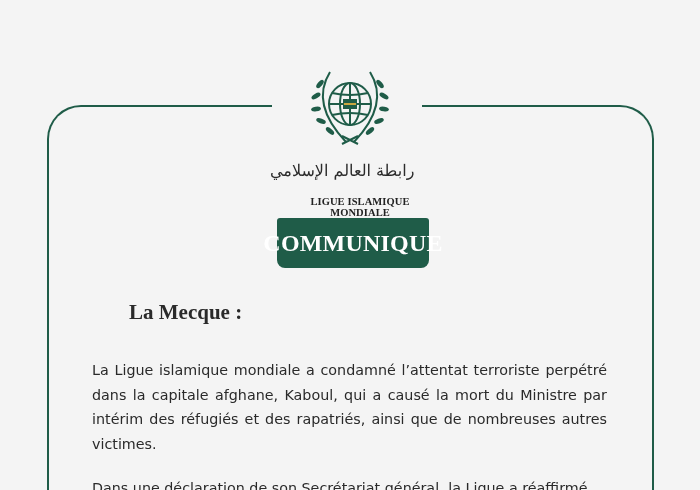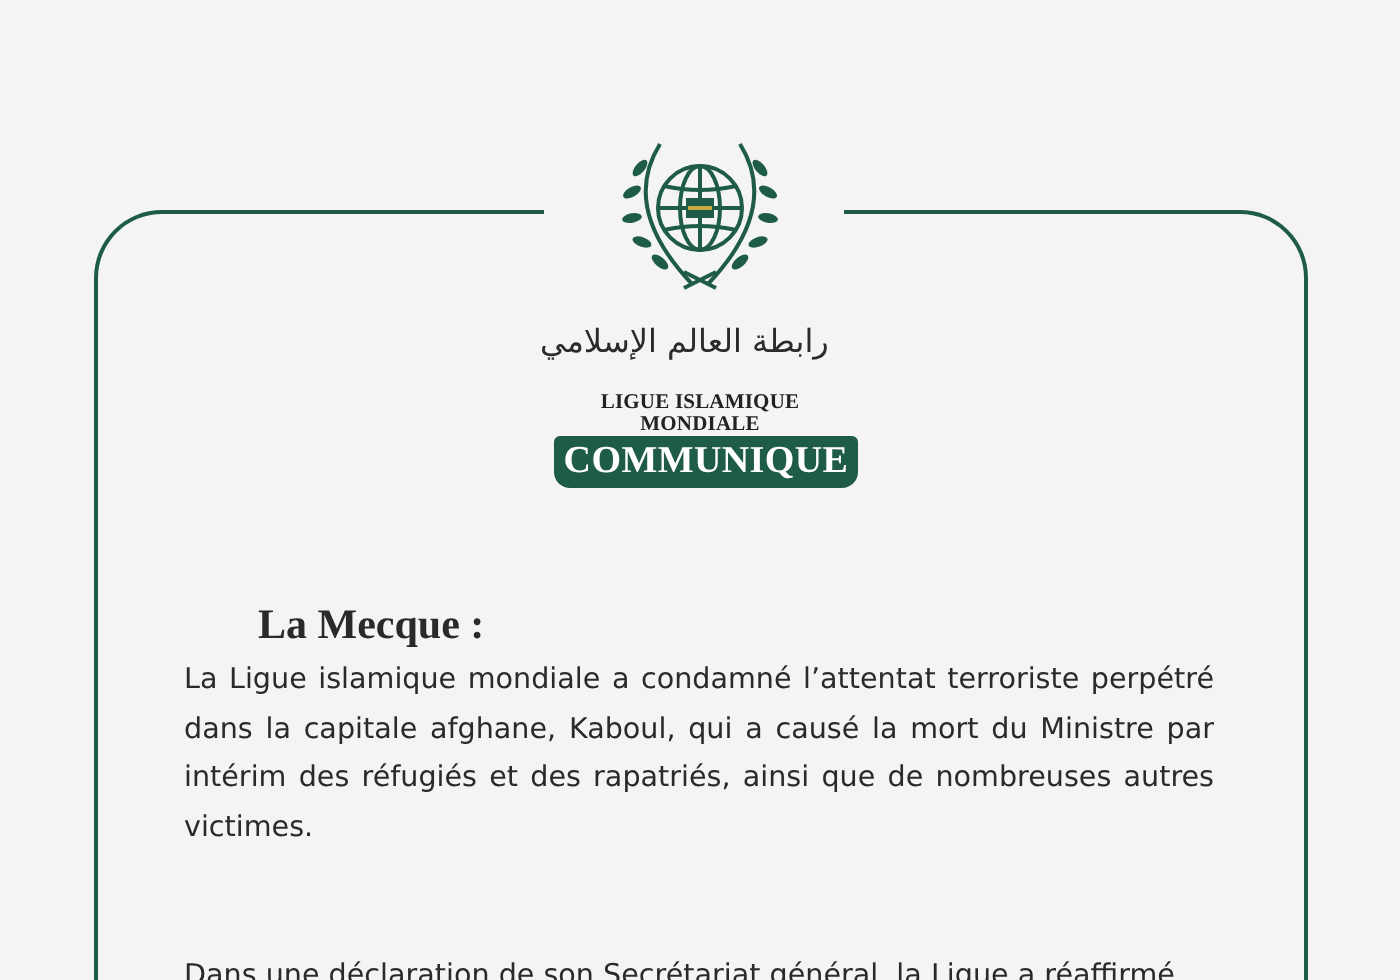--- a/index.html
+++ b/index.html
@@ -20,41 +20,41 @@
       position:absolute; left:272px; top:98px; width:150px; height:14px;
       background:#f4f4f4;
     }
     .emblem { position:absolute; left:306px; top:64px; width:88px; height:84px; }
     .arabic {
       position:absolute; left:270px; top:150px; width:160px; text-align:left;
       font-family:"DejaVu Serif", serif; font-size:16px; color:#2b2b2b; line-height:42px;
       direction:rtl;
     }
     .org-name {
-      position:absolute; left:270px; top:196px; width:160px; text-align:center;
+      position:absolute; left:280px; top:196px; width:160px; text-align:center;
       font-family:"Liberation Serif", serif; font-weight:bold; font-size:10.5px;
       color:#222; letter-spacing:0.1px;
     }
     .badge {
-      position:absolute; left:277px; top:218px; width:152px; height:26px;
+      position:absolute; left:277px; top:218px; width:152px; height:50px;
       background:#1f5c48; border-radius:3px 3px 8px 8px;
       color:#fff; font-family:"Liberation Serif", serif; font-weight:bold;
-      font-size:19px; display:flex; align-items:center; justify-content:center;
+      font-size:24px; display:flex; align-items:center; justify-content:center;
       letter-spacing:0.2px;
     }
     .dateline {
       position:absolute; left:92px; top:300px;
       font-family:"Liberation Serif", serif; font-weight:bold; font-size:21px; color:#2a2a2a;margin-left:37px;
     }
     .para {
       position:absolute; left:92px; width:515px;
       font-family:"DejaVu Sans", sans-serif; font-size:14.3px; line-height:24.5px;
       text-align:justify; color:#2a2a2a;
     }
-    .p1 { top:328px; }
+    .p1 { top:358px; }
     .p2 { top:476px; }
   </style>
 </head>
 <body>
 
 <div class="frame"></div>
 <div class="frame-gap"></div>
 
 <div class="emblem">
   <svg width="88" height="84" viewBox="0 0 88 84">

